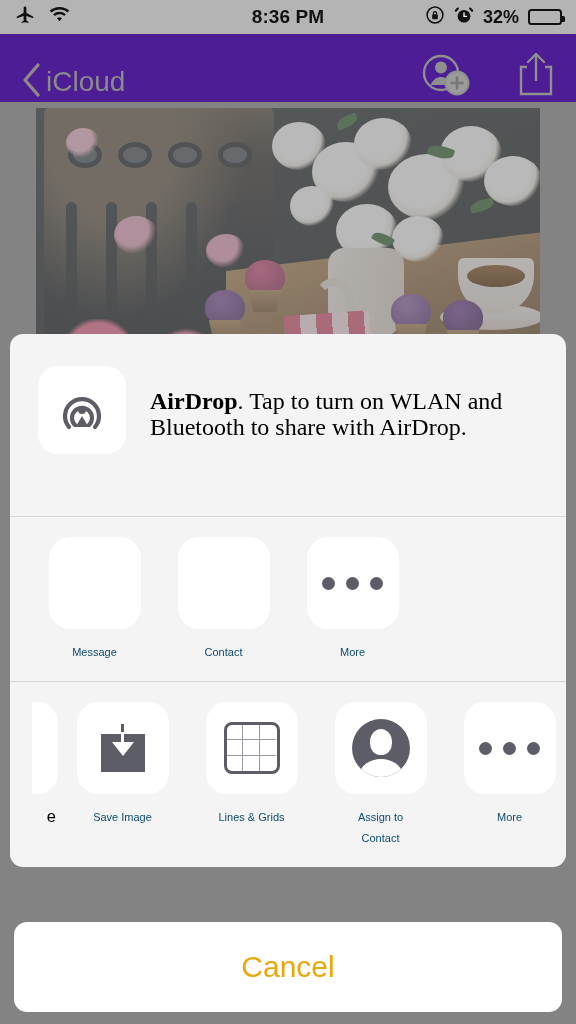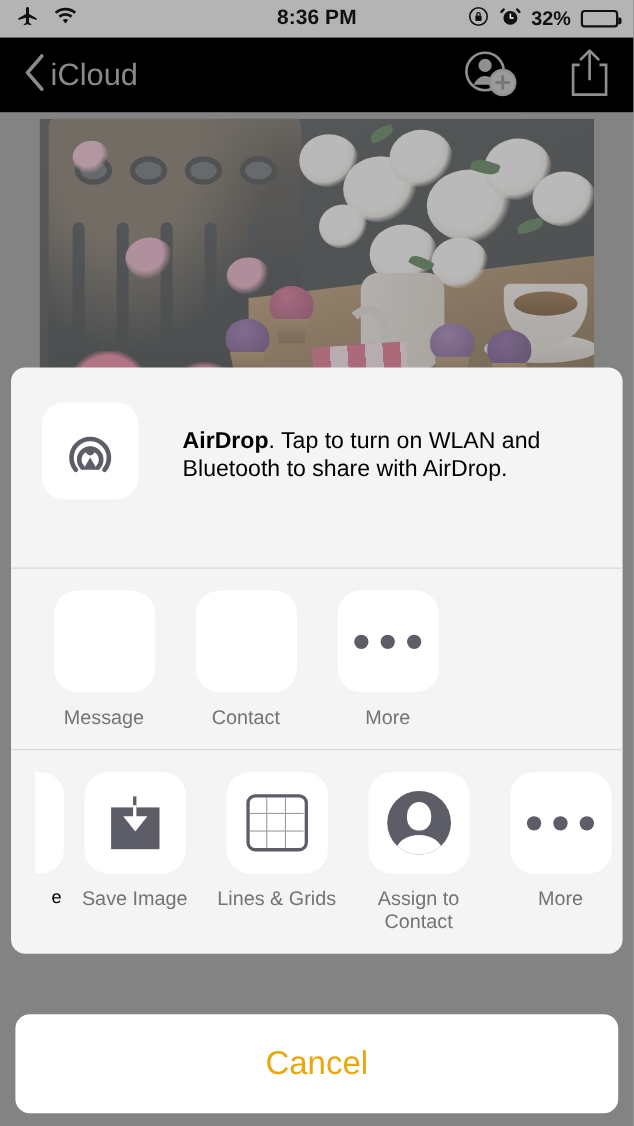--- a/index.html
+++ b/index.html
@@ -43,22 +43,22 @@
   .battery-fill { height: 100%; background: #111; border-radius: 1px; }
   .battery-cap {
     position: absolute; right: -4.5px; top: 4.5px;
     width: 3px; height: 6px; background: #111; border-radius: 0 1.5px 1.5px 0;
   }
 
   
   .nav-bar {
     position: absolute; top: 34px; left: 0;
     width: 576px; height: 68px;
-    background: #000000;
-    display: flex; align-items: center;
+    background: #4c1d95;
+    display: flex; align-items: flex-end;
     padding: 0 20px;
     z-index: 5;
   }
   .nav-back { display: flex; align-items: center; gap: 4px; }
   .nav-back-label { font-size: 28px; color: #8a8a8a; }
   .nav-right { margin-left: auto; display: flex; align-items: center; gap: 44px; }
 
   
   .photo-wrap {
     position: absolute; top: 108px; left: 36px;
@@ -169,44 +169,45 @@
   .airdrop-section {
     display: flex; align-items: flex-start;
     padding: 32px 24px 62px 28px;
   }
   .airdrop-tile {
     width: 88px; height: 88px; flex: 0 0 88px;
     background: #fff; border-radius: 20px;
     display: flex; align-items: center; justify-content: center;
   }
   .airdrop-text {
-    margin-left: 40px; padding-top: 22px;
-    font-size: 21px; line-height: 26px; color: #000;
+    margin-left: 24px; padding-top: 22px;
+    font-size: 24px; line-height: 26px; color: #000;
     max-width: 398px;
+    font-family: Liberation Serif, serif;
   }
   .airdrop-text b { font-weight: bold; }
 
   .divider { height: 1px; background: #d8d8d8; margin: 0; }
 
   .row-section { padding: 20px 0 18px 0; overflow: hidden; }
   .row-strip { display: flex; align-items: flex-start; }
   .share-item {
     flex: 0 0 auto;
     width: 129px;
     display: flex; flex-direction: column; align-items: center;
   }
   .share-item .tile {
     width: 92px; height: 92px; border-radius: 21px;
     display: flex; align-items: center; justify-content: center;
     overflow: hidden; position: relative;
     background: #fff;
   }
   .share-item .caption {
     margin-top: 13px;
-    font-size: 18px; color: #737373; text-align: center; line-height: 21px;
+    font-size: 11px; color: #0c4a6e; text-align: center; line-height: 21px;
     max-width: 120px;
   }
 
   
   .tile-message {
     background: linear-gradient(180deg,#5ce662 0%,#2fd13a 45%,#0fb50f 100%);
   }
   .bubble {
     width: 58px; height: 50px; background:#fff; border-radius:50%;
     position: relative; margin-bottom: 4px;

